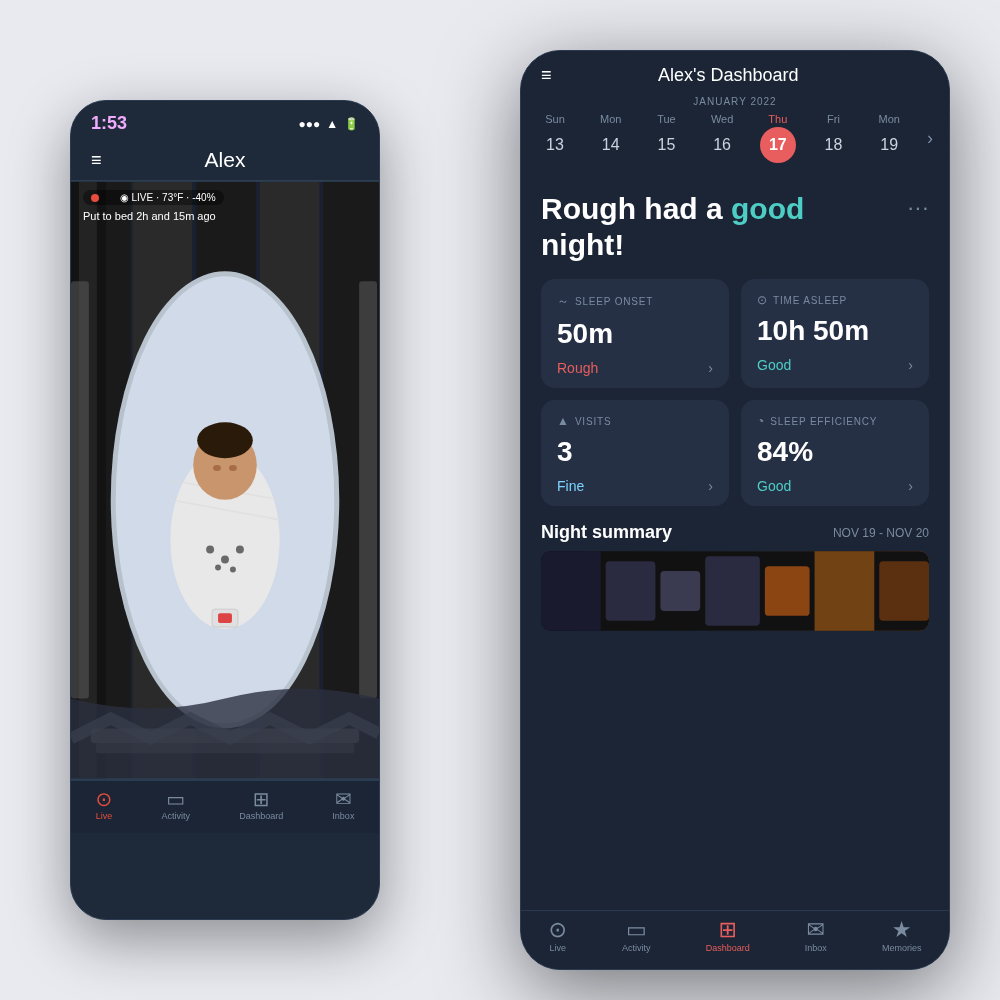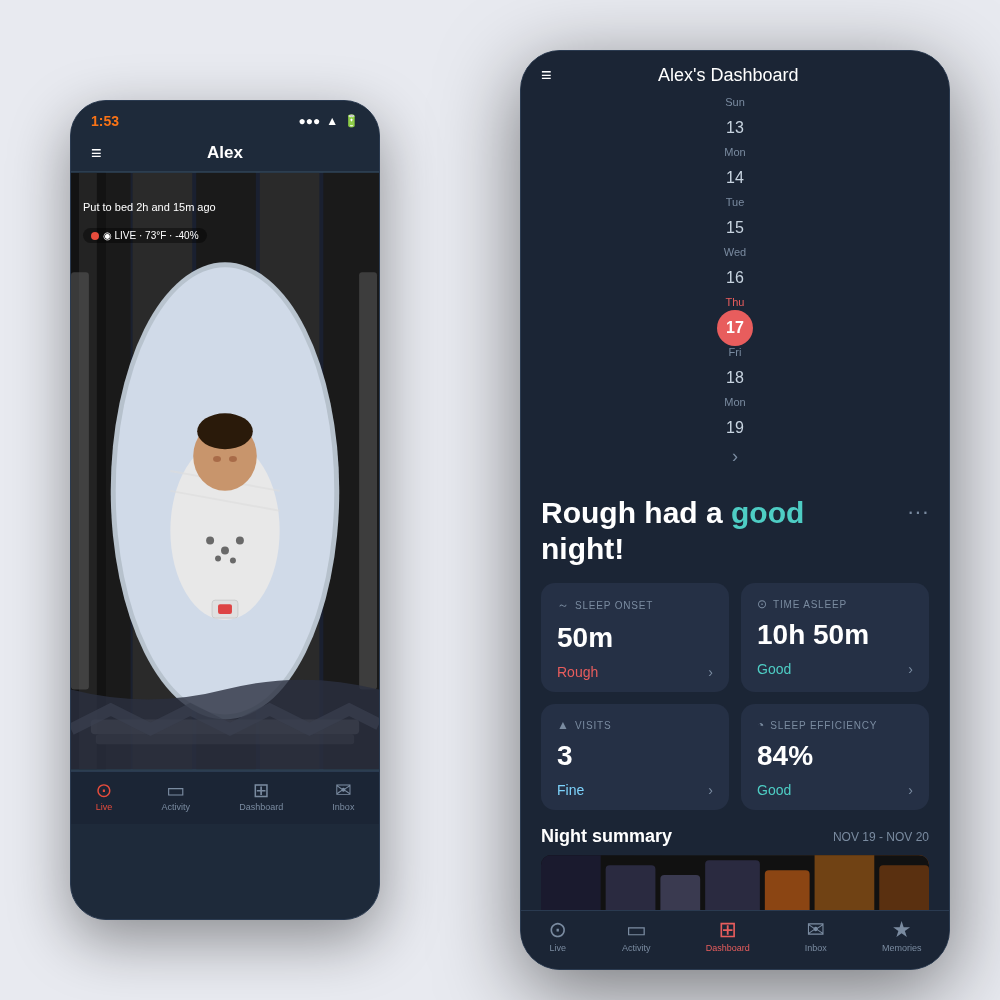--- a/index.html
+++ b/index.html
@@ -42,22 +42,22 @@
       background: #1e2a3a;
       padding: 12px 20px 8px;
       display: flex;
       align-items: center;
       justify-content: space-between;
       position: relative;
       z-index: 10;
     }
 
     .status-time {
-      color: #f97316;
-      font-size: 14px;
+      color: #f0abfc;
+      font-size: 18px;
       font-weight: 600;
     }
 
     .phone-left-nav {
       background: #1e2a3a;
       padding: 6px 20px 8px;
       display: flex;
       align-items: center;
       justify-content: center;
       position: relative;
@@ -65,44 +65,43 @@
 
     .phone-left-nav .menu-icon {
       position: absolute;
       left: 20px;
       color: #fff;
       font-size: 18px;
     }
 
     .phone-left-nav .nav-title {
       color: #fff;
-      font-size: 17px;
-      font-weight: 700;
+      font-size: 21px;
+      font-weight: 400;
     }
 
     .camera-feed {
       width: 100%;
       height: 600px;
       position: relative;
       overflow: hidden;
       background: #2c3e50;
     }
 
     .live-badge {
       position: absolute;
       top: 10px;
       left: 12px;
       display: flex;
       align-items: center;
-      gap: 4px;
+      gap: 21px;
       background: rgba(0,0,0,0.4);
       border-radius: 10px;
       padding: 2px 8px;
       z-index: 10;
-      margin-top: 47px;
     }
 
     .live-dot {
       width: 8px;
       height: 8px;
       border-radius: 50%;
       background: #e74c3c;
     }
 
     .live-text {
@@ -194,21 +193,20 @@
       font-size: 10px;
       letter-spacing: 1px;
       margin-bottom: 6px;
     }
 
     .days-row {
       display: flex;
       justify-content: space-between;
       align-items: center;
       position: relative;
-      flex-direction: column;
     }
 
     .day-item {
       display: flex;
       flex-direction: column;
       align-items: center;
       gap: 2px;
       min-width: 36px;
     }
 
@@ -495,20 +493,21 @@
 
   <div class="phone-right">
 
     <div class="right-status-bar">
       <span class="right-menu-icon">≡</span>
       <span class="right-title">Alex's Dashboard</span>
       <span class="right-spacer"></span>
     </div>
 
     <div class="calendar-strip">
+      <div class="month-label">JANUARY 2022</div>
       <div class="days-row">
         <div class="day-item">
           <span class="day-name">Sun</span>
           <span class="day-num">13</span>
         </div>
         <div class="day-item">
           <span class="day-name">Mon</span>
           <span class="day-num">14</span>
         </div>
         <div class="day-item">

